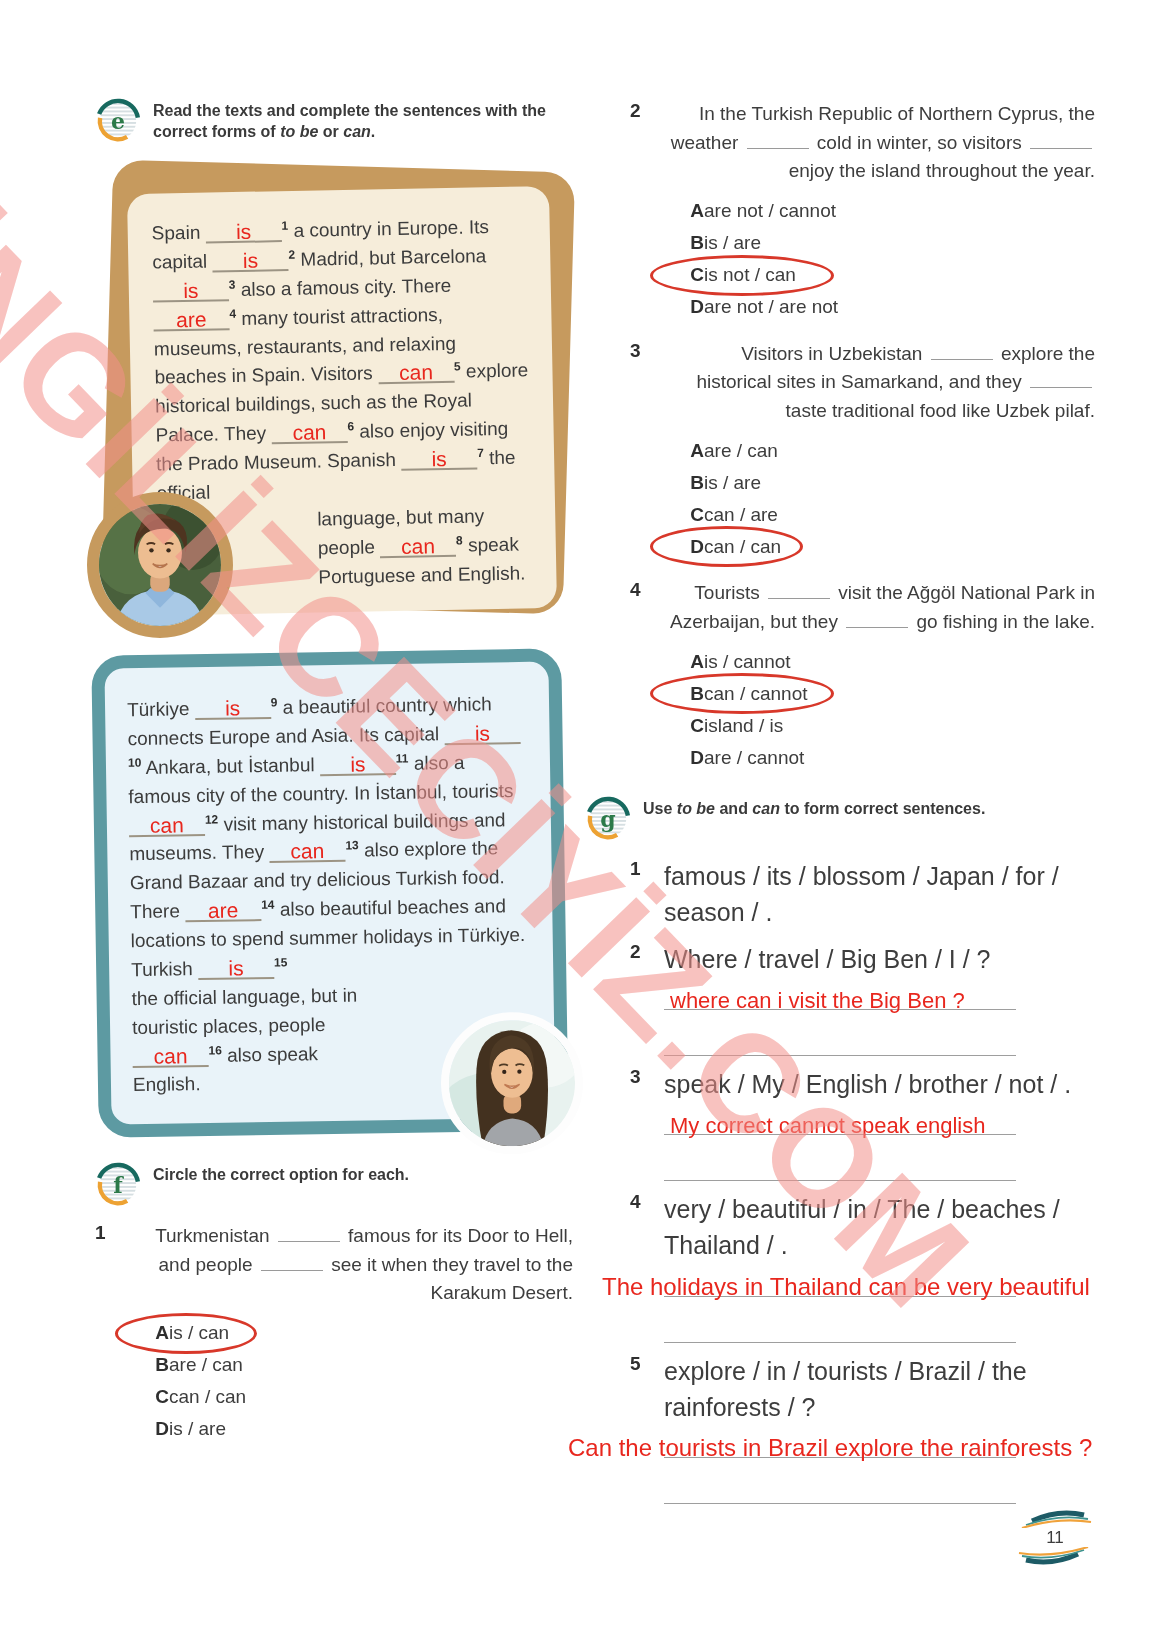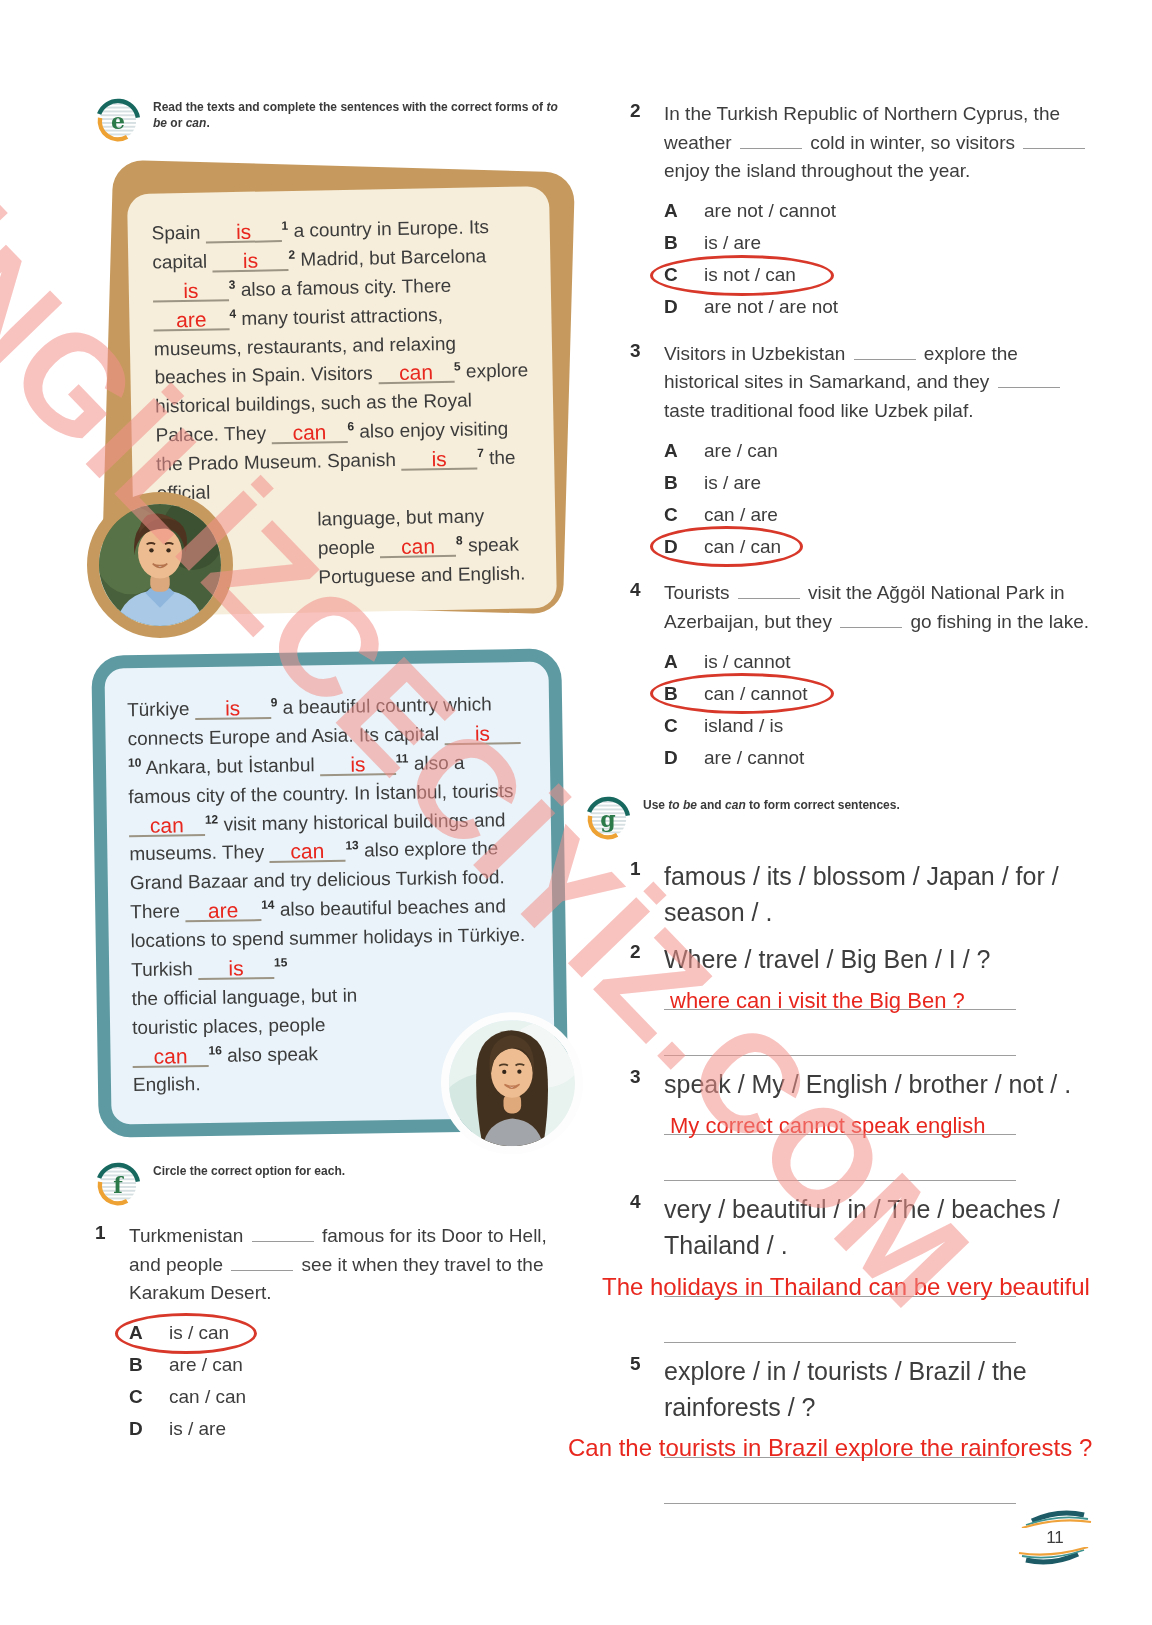--- a/index.html
+++ b/index.html
@@ -8,21 +8,21 @@
     width:1152px; height:1625px; position:relative; overflow:hidden;
     font-family:"Liberation Sans", sans-serif; color:#3d3d3d;
   }
   
   .col-left  { position:absolute; left:95px;  top:100px; width:478px; }
   .col-right { position:absolute; left:630px; top:100px; width:465px; }
 
   
   .ex-header { display:flex; align-items:flex-start; }
   .badge { flex:0 0 46px; width:46px; height:46px; margin-top:-2px; }
-  .ex-title { margin-left:12px; font-size:12px; font-weight:bold; line-height:1.33; color:#3a3a3a; }
+  .ex-title { margin-left:12px; font-size:16px; font-weight:bold; line-height:1.33; color:#3a3a3a; }
   .emph { font-style:italic; }
 
   
   .spain-wrap { position:relative; margin-top:20px; margin-left:8px; width:462px; height:460px; }
   .spain-back {
     position:absolute; left:4px; top:2px; right:-4px; bottom:16px;
     background:#c69a5e; border-radius:30px; transform:rotate(1.6deg);
   }
   .spain-front {
     position:absolute; left:28px; top:26px; right:12px; bottom:12px;
@@ -50,21 +50,21 @@
   .blank {
     display:inline-block; min-width:76px; text-align:center;
     border-bottom:2px solid #9c9484; line-height:1; vertical-align:baseline;
   }
   .ans { color:#e8271e; font-size:21px; position:relative; top:1px; }
   sup.bnum { font-size:12px; font-weight:bold; color:#2f2f2f; vertical-align:super; line-height:0; }
 
   
   .mcq { display:flex; margin-bottom:16px; }
   .mc-num { flex:0 0 34px; font-weight:bold; font-size:19px; color:#2f2f2f; }
-  .mc-body { flex:1; font-size:19px; line-height:1.5; }
+  .mc-body { flex:1; font-size:19px; line-height:1.5;text-align:right; }
   .mcblank {
     display:inline-block; width:62px; height:14px; margin:0 3px;
     border-bottom:1.5px solid #9a9a9a;
   }
   .opts { margin-top:10px; }
   .opt { position:relative; display:flex; align-items:center; height:32px; font-size:19px; }
   .opt-letter { flex:0 0 40px; font-weight:bold; color:#2f2f2f; }
   .red-ellipse {
     position:absolute; top:-5px; left:-14px; height:41px;
     border:3px solid #d8382a; border-radius:50%; pointer-events:none;

